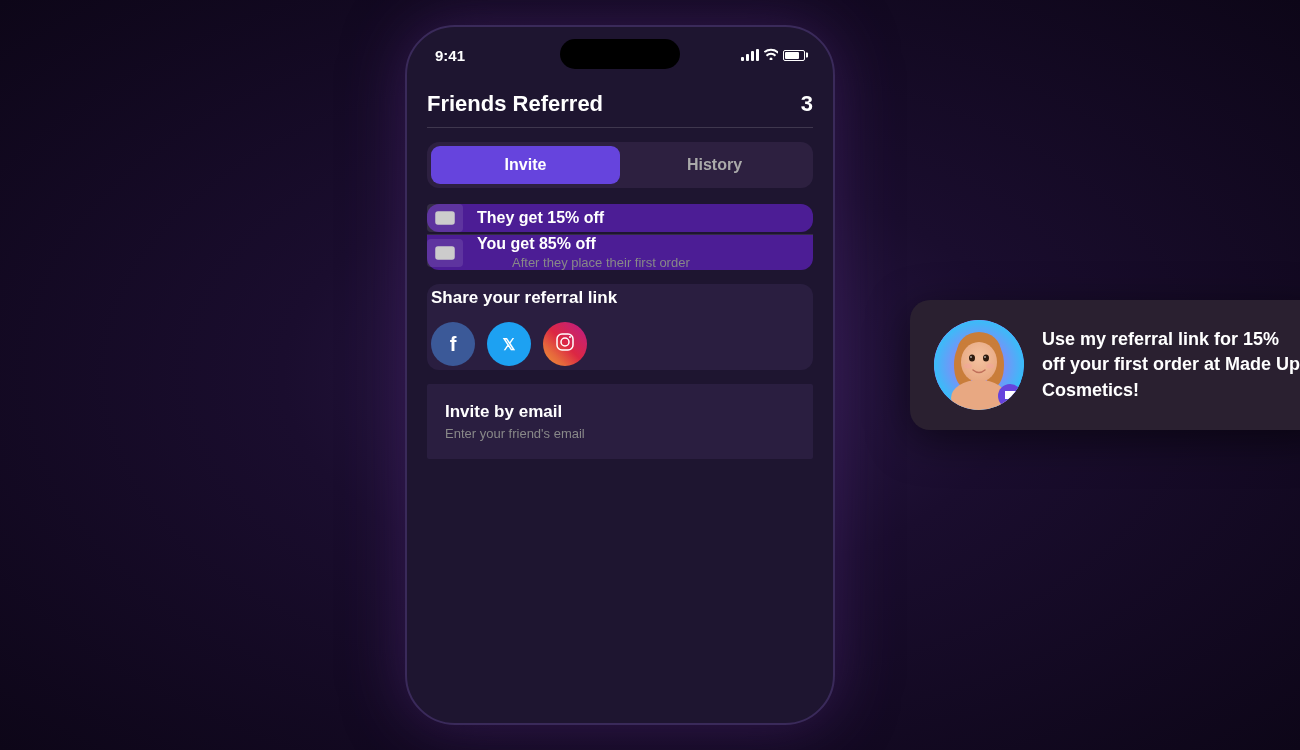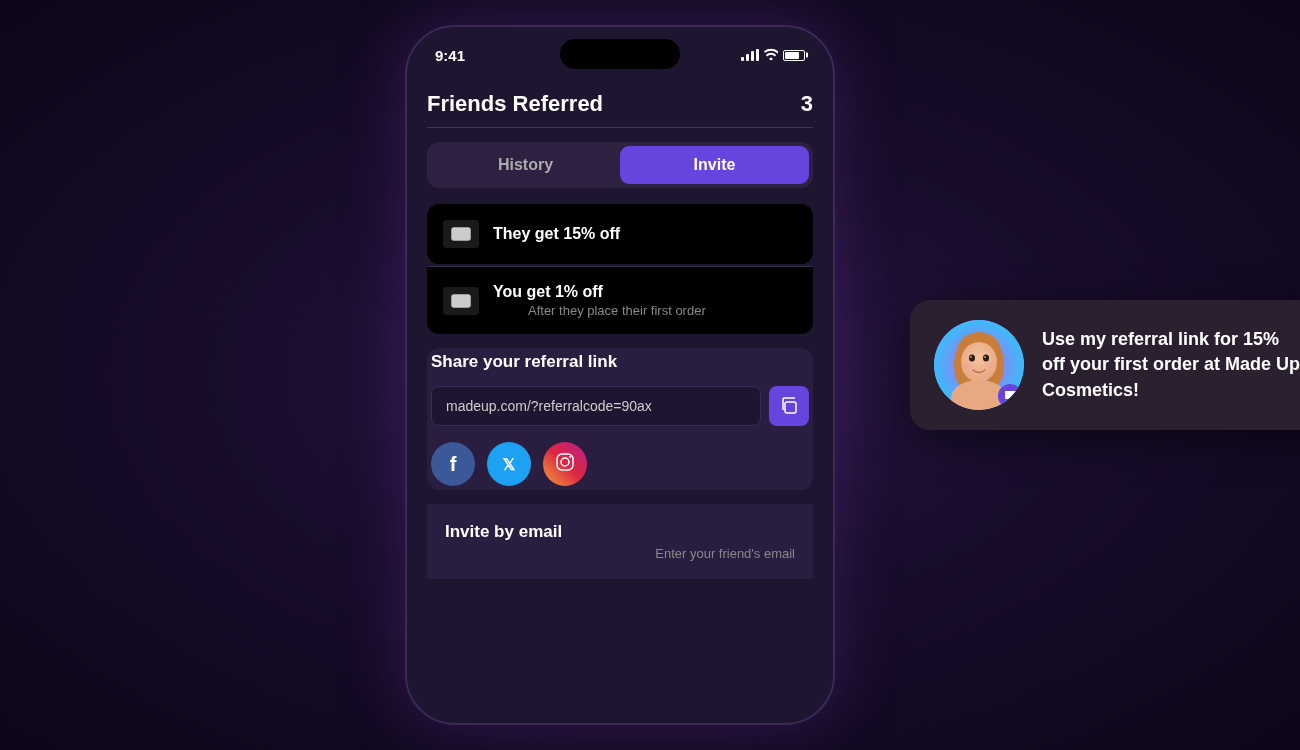--- a/index.html
+++ b/index.html
@@ -169,23 +169,22 @@
       color: #fff;
     }
 
     .tab-btn.inactive {
       background: transparent;
       color: #aaa;
     }
 
     
     .benefit-card {
-      background: #000000;
+      background: #4c1d95;
       border-radius: 12px;
-      padding: 16px;
       margin-bottom: 2px;
     }
 
     .benefit-card:first-of-type {
       border-radius: 12px 12px 0 0;
     }
 
     .benefit-card.second {
       border-radius: 0 0 12px 12px;
       margin-bottom: 14px;
@@ -309,21 +308,20 @@
     .email-title {
       font-size: 17px;
       font-weight: 700;
       color: #fff;
       margin-bottom: 4px;
     }
 
     .email-subtitle {
       font-size: 13px;
       color: #888;
-      text-align: right;
     }
 
     
     .notification-card {
       position: absolute;
       right: -30px;
       top: 300px;
       width: 420px;
       background: #2a2030;
       border-radius: 20px;
@@ -405,22 +403,22 @@
   <div class="phone-content">
 
     <div class="header">
       <span class="header-title">Friends Referred</span>
       <span class="header-count">3</span>
     </div>
 
     <div class="divider"></div>
 
     <div class="tab-bar">
+      <button class="tab-btn active">Invite</button>
       <button class="tab-btn inactive">History</button>
-      <button class="tab-btn active">Invite</button>
     </div>
 
     <div class="benefit-card">
       <div class="benefit-row">
         <div class="benefit-icon">
           <svg viewBox="0 0 20 16" fill="none" xmlns="http://www.w3.org/2000/svg">
             <rect x="1" y="2" width="18" height="12" rx="2" stroke="#ccc" stroke-width="1.5"></rect>
             <line x1="7" y1="2" x2="7" y2="14" stroke="#ccc" stroke-width="1.5" stroke-dasharray="2 2"></line>
             <circle cx="3.5" cy="5" r="1" fill="#ccc"></circle>
             <circle cx="3.5" cy="11" r="1" fill="#ccc"></circle>
@@ -434,37 +432,28 @@
       <div class="benefit-row">
         <div class="benefit-icon">
           <svg viewBox="0 0 20 16" fill="none" xmlns="http://www.w3.org/2000/svg">
             <rect x="1" y="2" width="18" height="12" rx="2" stroke="#ccc" stroke-width="1.5"></rect>
             <line x1="7" y1="2" x2="7" y2="14" stroke="#ccc" stroke-width="1.5" stroke-dasharray="2 2"></line>
             <circle cx="3.5" cy="5" r="1" fill="#ccc"></circle>
             <circle cx="3.5" cy="11" r="1" fill="#ccc"></circle>
           </svg>
         </div>
         <div>
-          <div class="benefit-text">You get 1% off</div>
+          <div class="benefit-text">You get 85% off</div>
           <div class="benefit-subtext">After they place their first order</div>
         </div>
       </div>
     </div>
 
     <div class="share-section">
       <div class="share-title">Share your referral link</div>
-      <div class="referral-input-row">
-        <input class="referral-input" type="text" readonly="" value="madeup.com/?referralcode=90ax" style="">
-        <button class="copy-btn">
-          <svg width="18" height="18" viewBox="0 0 18 18" fill="white">
-            <rect x="5" y="5" width="11" height="11" rx="2" stroke="white" stroke-width="1.5" fill="none"></rect>
-            <path d="M3 13V2a1 1 0 011-1h11" stroke="white" stroke-width="1.5" fill="none"></path>
-          </svg>
-        </button>
-      </div>
       <div class="social-row">
         <button class="social-btn facebook">
           <span style="font-size:20px;font-style:normal;">f</span>
         </button>
         <button class="social-btn twitter">
           <span style="font-size:16px;">𝕏</span>
         </button>
         <button class="social-btn instagram">
           <span>
             <svg width="20" height="20" viewBox="0 0 20 20" fill="white">

